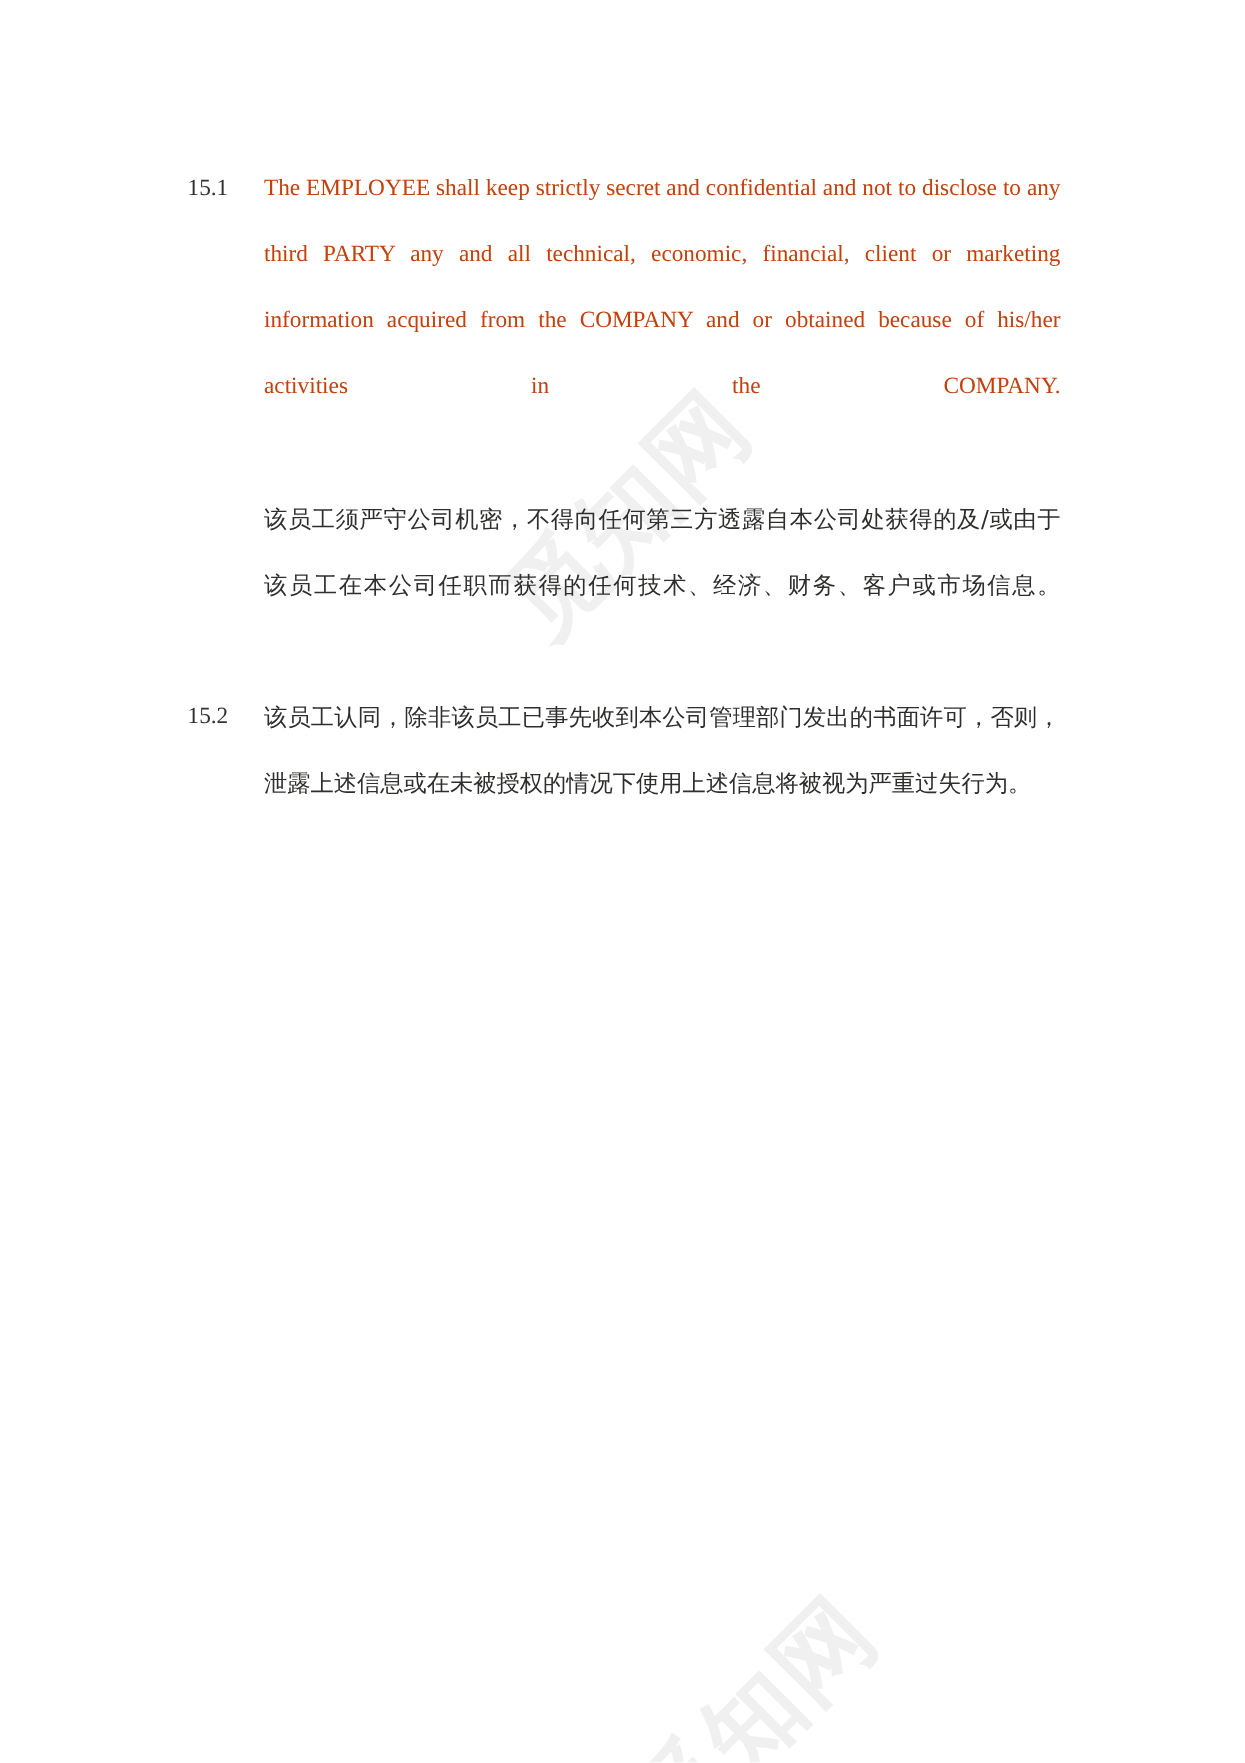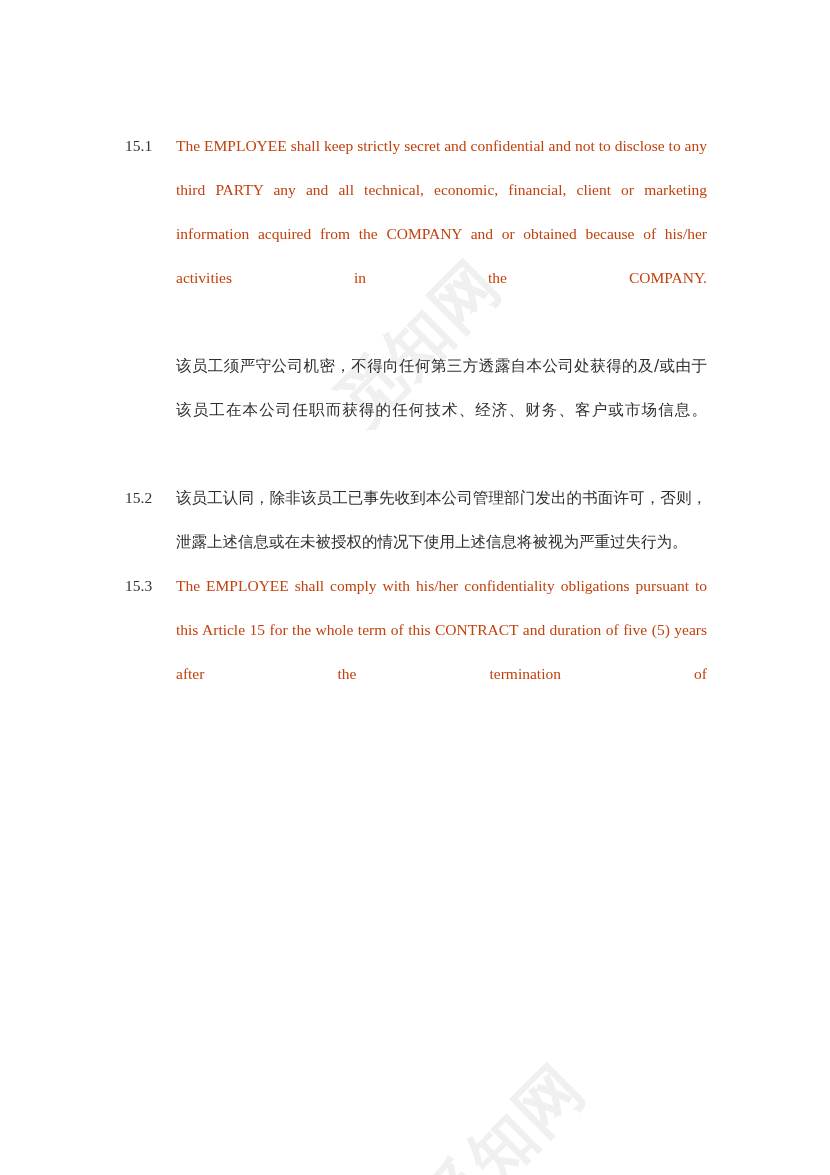--- a/index.html
+++ b/index.html
@@ -44,21 +44,21 @@
     top: 1186px;
     font-size: 64px;
     transform: rotate(-45deg);
     transform-origin: left top;
   }
 
   
   .content {
     position: absolute;
     left: 125px;
-    top: 124px;
+    top: 104px;
     width: 582px;
     z-index: 1;
   }
 
   .clause {
     position: relative;
     margin: 0;
   }
 
   
@@ -142,23 +142,15 @@
 
     <div class="clause">
       <div class="clause-row">
         <div class="clause-num">15.2</div>
         <div class="clause-body">
           <p class="para-zh">该员工认同，除非该员工已事先收到本公司管理部门发出的书面许可，否则，泄露上述信息或在未被授权的情况下使用上述信息将被视为严重过失行为。</p>
         </div>
       </div>
     </div>
 
-    <div class="clause">
-      <div class="clause-row">
-        <div class="clause-num">15.3</div>
-        <div class="clause-body">
-          <p class="para-en last-ragged">The EMPLOYEE shall comply with his/her confidentiality obligations pursuant to this Article 15 for the whole term of this CONTRACT and duration of five (5) years after the termination of</p>
-        </div>
-      </div>
-    </div>
 
   </div>
 </div>
 
 </body></html>

